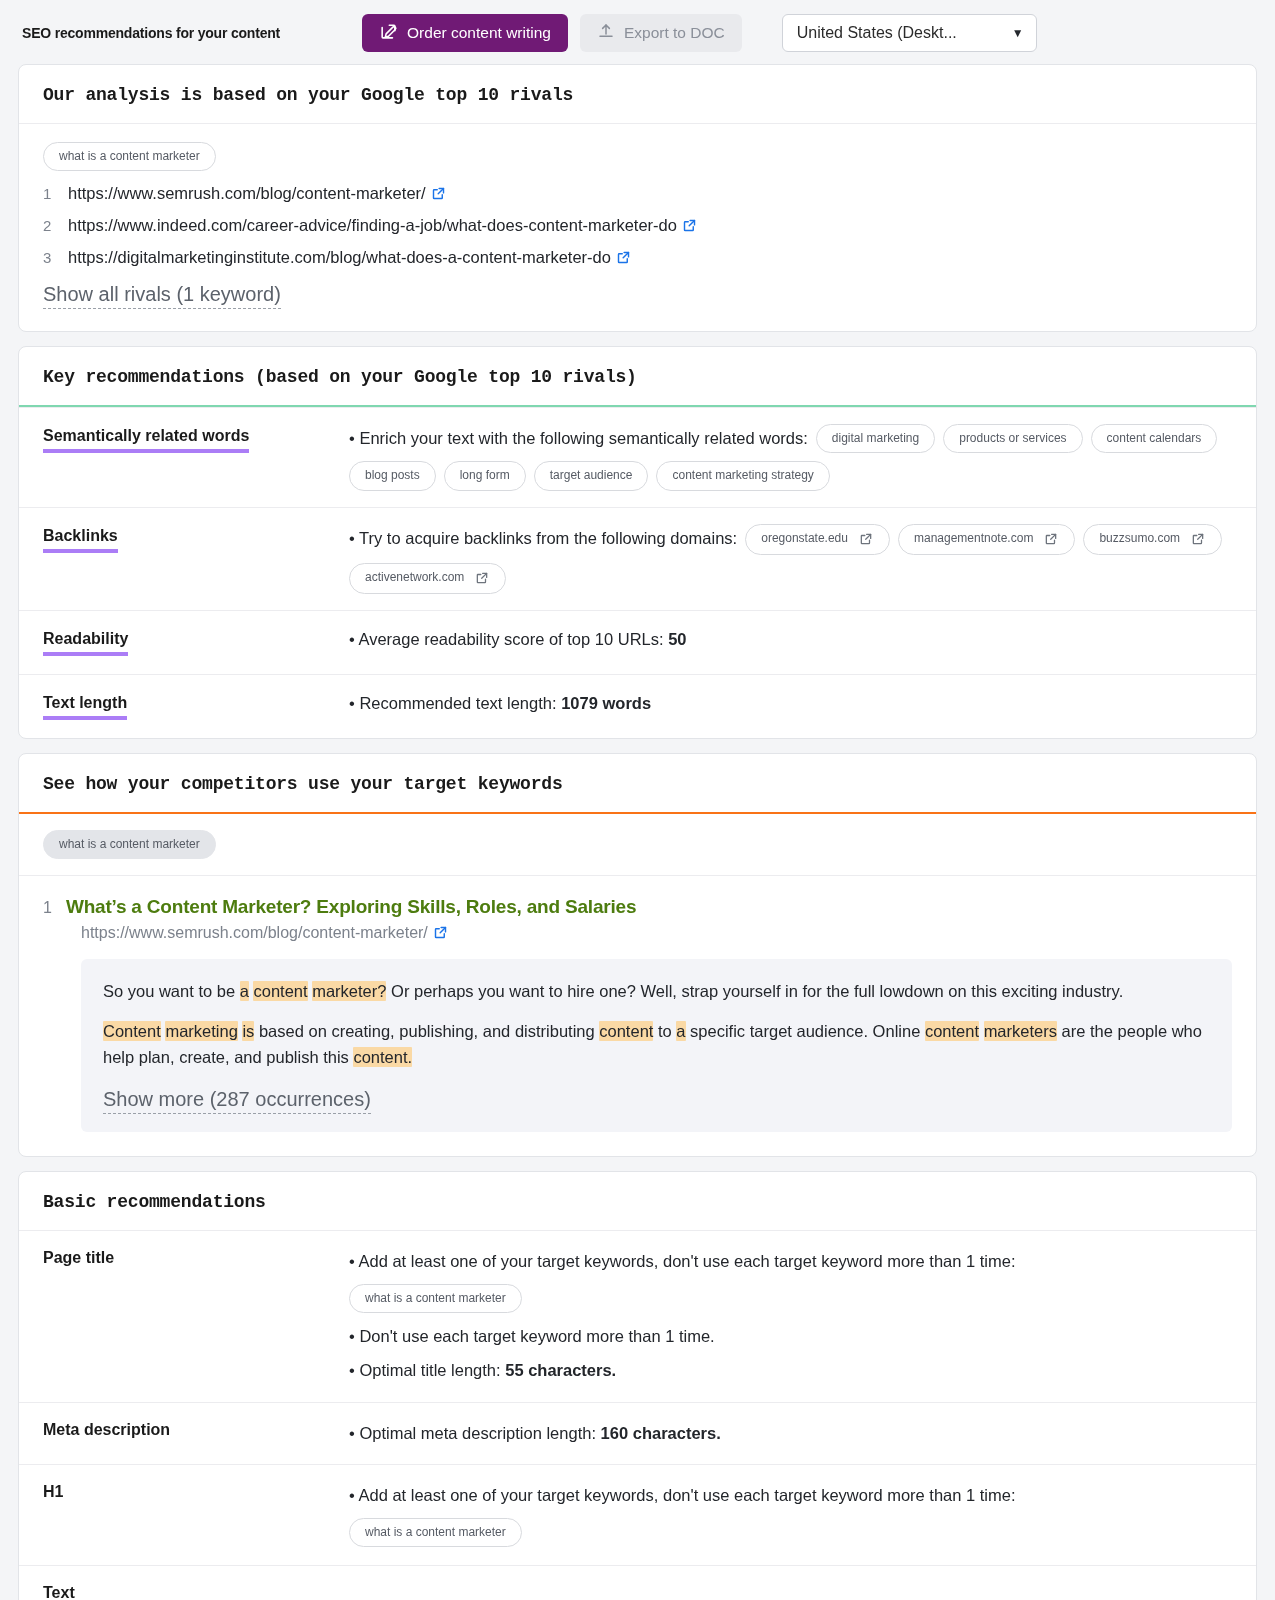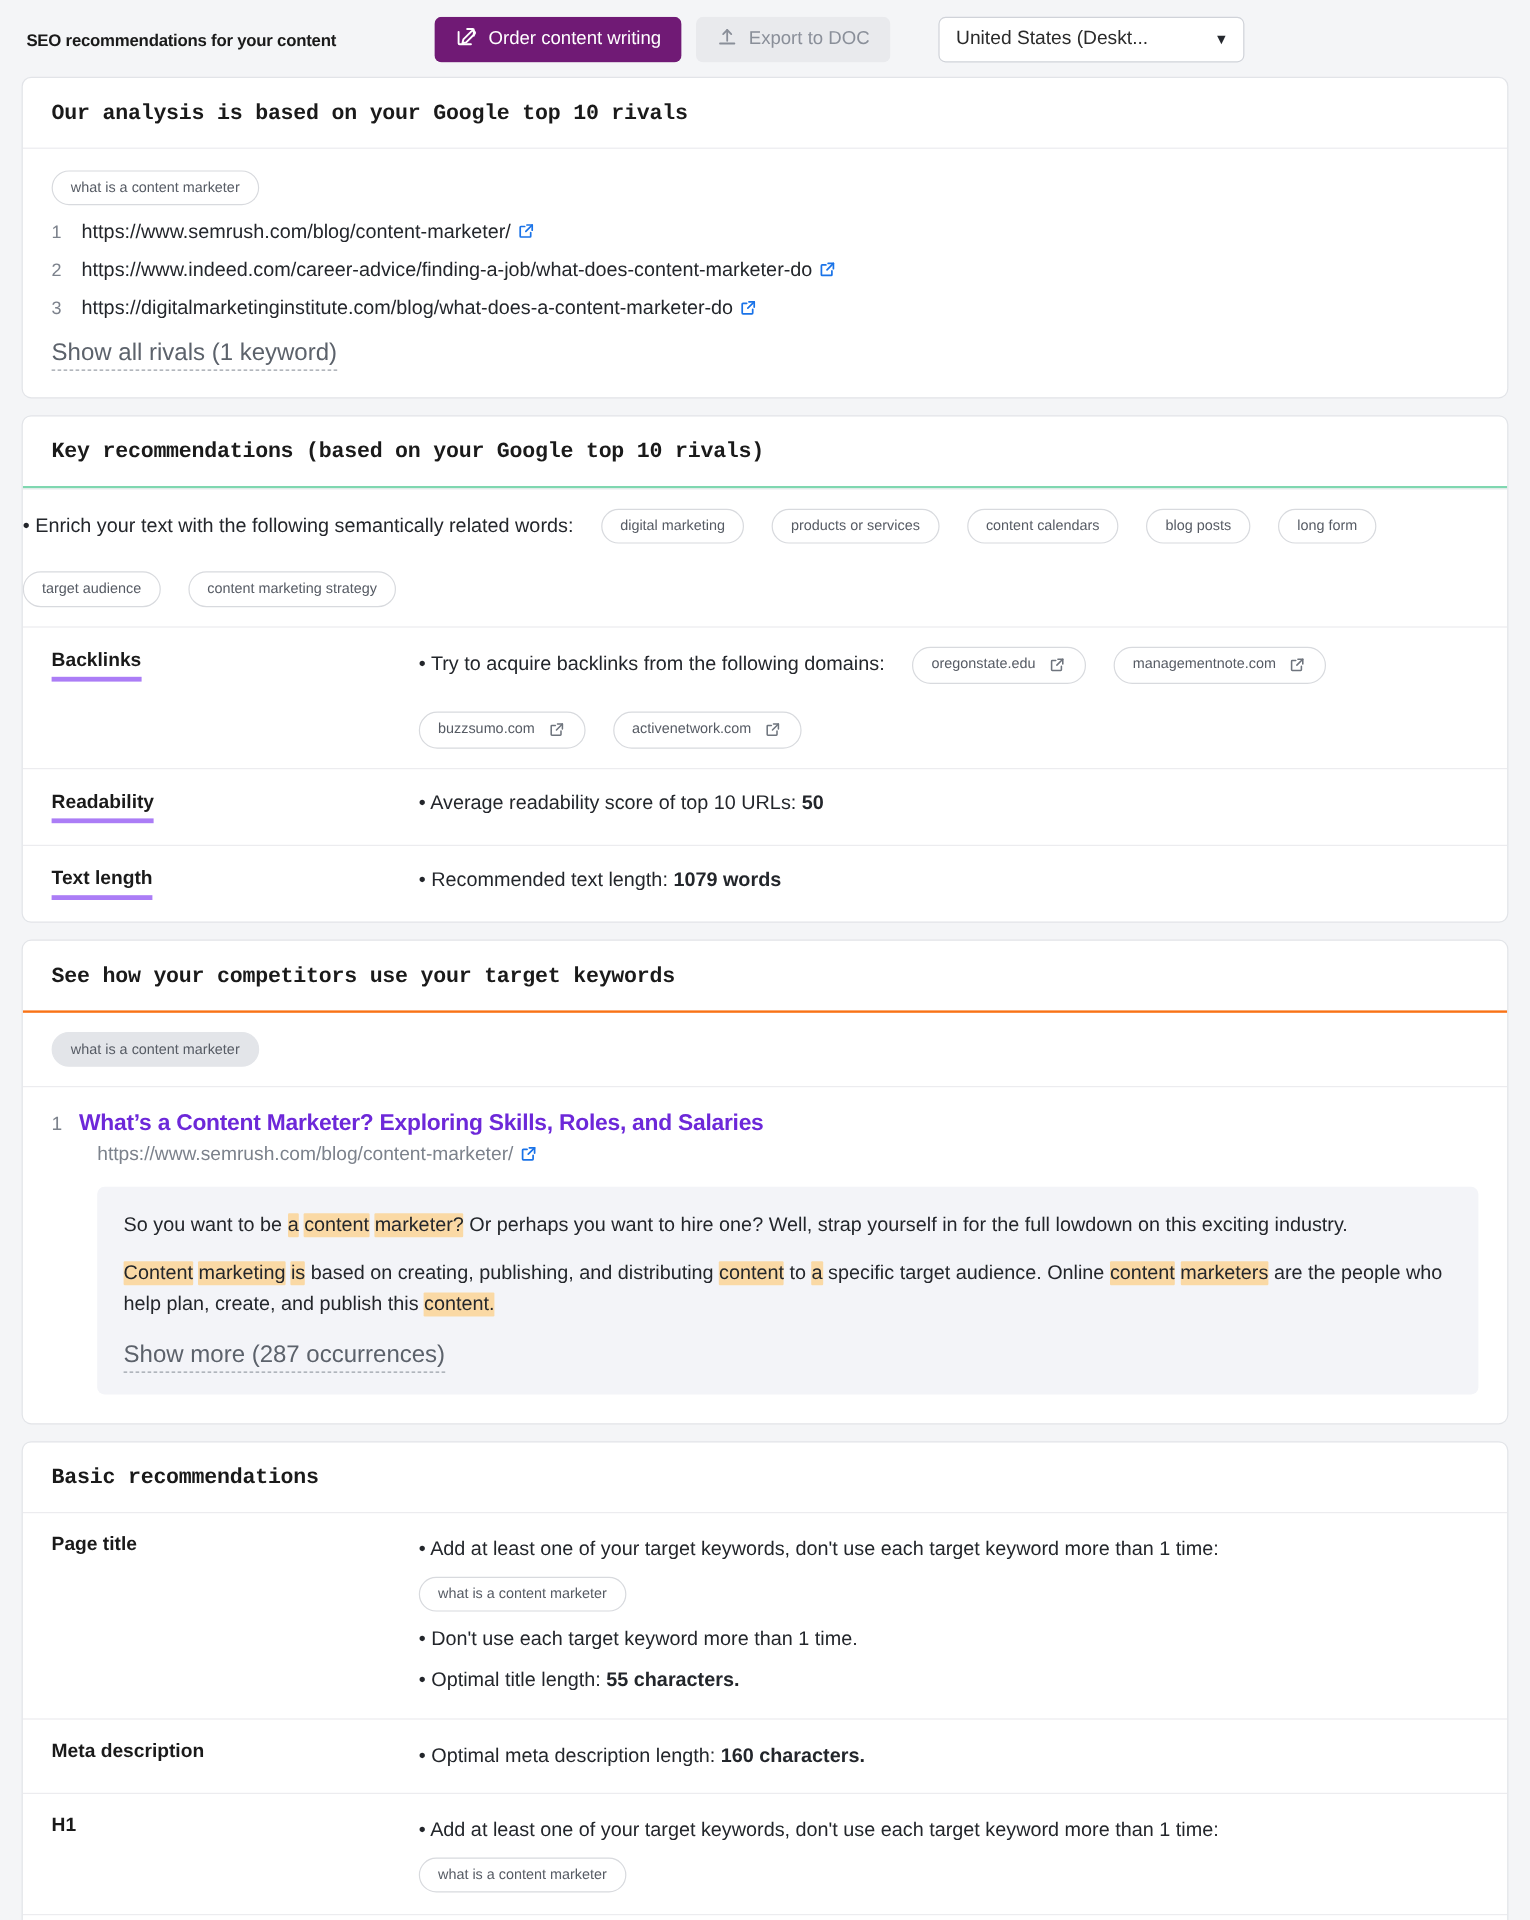--- a/index.html
+++ b/index.html
@@ -158,38 +158,38 @@
     line-height: 1.55;
   }
   .bullet-line { display: block; }
   .bullet-line::before {
     content: "• ";
     color: #23262b;
   }
   .chip-flow {
     display: flex;
     flex-wrap: wrap;
-    gap: 23px;
+    gap: 8px;
     align-items: center;
     margin-top: 0;
   }
   .inline-lead {
     display: inline;
   }
   b.val { font-weight: bold; }
 
   
   .kw-bar { padding: 16px 24px 16px 24px; border-bottom: 1px solid #ececef; }
   .comp-item { padding: 20px 24px 24px 24px; }
   .comp-head { display: flex; gap: 14px; align-items: baseline; }
   .comp-idx { color: #7c828c; font-size: 16px; }
   .comp-title {
     font-size: 19px;
     font-weight: bold;
-    color: #6d28d9;
+    color: #4d7c0f;
     letter-spacing: -0.2px;
   }
   .comp-url {
     margin-left: 38px;
     margin-top: 6px;
     font-size: 16px;
     color: #7c828c;
     word-break: break-all;
   }
   .snippet {
@@ -300,20 +300,23 @@
     </div>
 
     <div><span class="dotted-link">Show all rivals (1 keyword)</span></div>
   </div>
 </div>
 
 <div class="card">
   <div class="card-head green-sep">Key recommendations (based on your Google top 10 rivals)</div>
 
   <div class="krow">
+    <div class="kleft">
+      <span class="klabel">Semantically related words</span>
+    </div>
     <div class="kright">
       <div class="chip-flow">
         <span class="inline-lead bullet-line">Enrich your text with the following semantically related words:</span>
         <span class="pill">digital marketing</span>
         <span class="pill">products or services</span>
         <span class="pill">content calendars</span>
         <span class="pill">blog posts</span>
         <span class="pill">long form</span>
         <span class="pill">target audience</span>
         <span class="pill">content marketing strategy</span>

